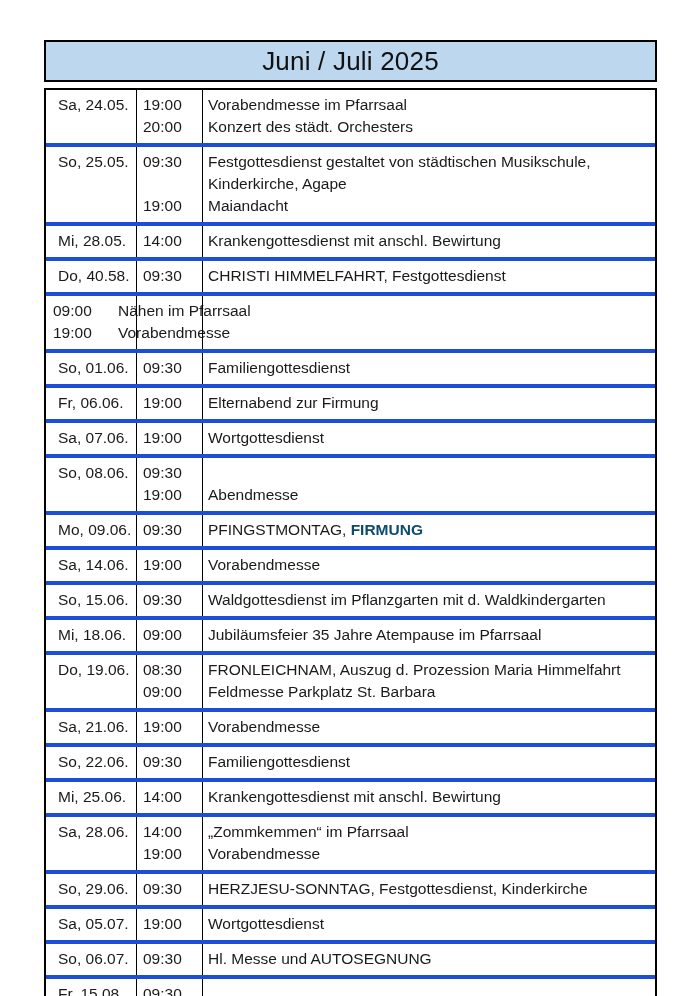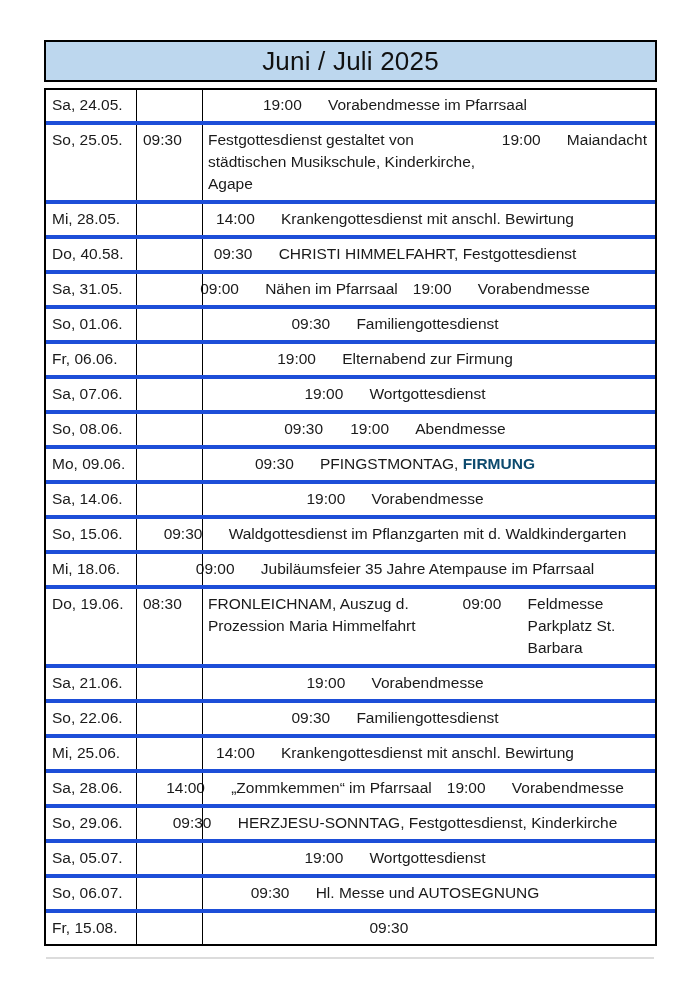--- a/index.html
+++ b/index.html
@@ -60,29 +60,29 @@
     top: 0;
     bottom: 0;
     width: 1px;
     background: #000000;
   }
   .v1 { left: 90px; }
   .v2 { left: 156px; }
   .date-cell {
     box-sizing: border-box;
     width: 90px;
-    padding-left: 6px;
+    padding-left: 12px;
     font-size: 15.5px;
     line-height: 22px;
     flex-shrink: 0;
   }
   .entries {
     flex: 1;
     display: flex;
-    flex-direction: row;
+    flex-direction: column;
     min-width: 0;
     justify-content: center;
   }
   .entry { display: flex; }
   .time {
     box-sizing: border-box;
     width: 66px;
     padding-left: 7px;
     font-size: 15.5px;
     line-height: 22px;
@@ -123,20 +123,24 @@
   <div class="row">
     <div class="vline v1"></div>
     <div class="vline v2"></div>
     <div class="date-cell">Sa, 24.05.</div>
     <div class="entries">
   <div class="entry">
     <span class="time">19:00</span>
     <span class="desc"><span>Vorabendmesse im Pfarrsaal</span><span class="hl"></span></span>
   </div>
 
+  <div class="entry">
+    <span class="time">20:00</span>
+    <span class="desc"><span>Konzert des städt. Orchesters</span><span class="hl"></span></span>
+  </div>
 </div>
   </div>
 
   <div class="row">
     <div class="vline v1"></div>
     <div class="vline v2"></div>
     <div class="date-cell">So, 25.05.</div>
     <div class="entries">
   <div class="entry">
     <span class="time">09:30</span>
@@ -170,21 +174,20 @@
   <div class="entry">
     <span class="time">09:30</span>
     <span class="desc"><span>CHRISTI HIMMELFAHRT, Festgottesdienst</span><span class="hl"></span></span>
   </div>
 </div>
   </div>
 
   <div class="row">
     <div class="vline v1"></div>
     <div class="vline v2"></div>
-    <div class="date-cell">Sa, 31.05.</div>
     <div class="entries">
   <div class="entry">
     <span class="time">09:00</span>
     <span class="desc"><span>Nähen im Pfarrsaal</span><span class="hl"></span></span>
   </div>
 
   <div class="entry">
     <span class="time">19:00</span>
     <span class="desc"><span>Vorabendmesse</span><span class="hl"></span></span>
   </div>

